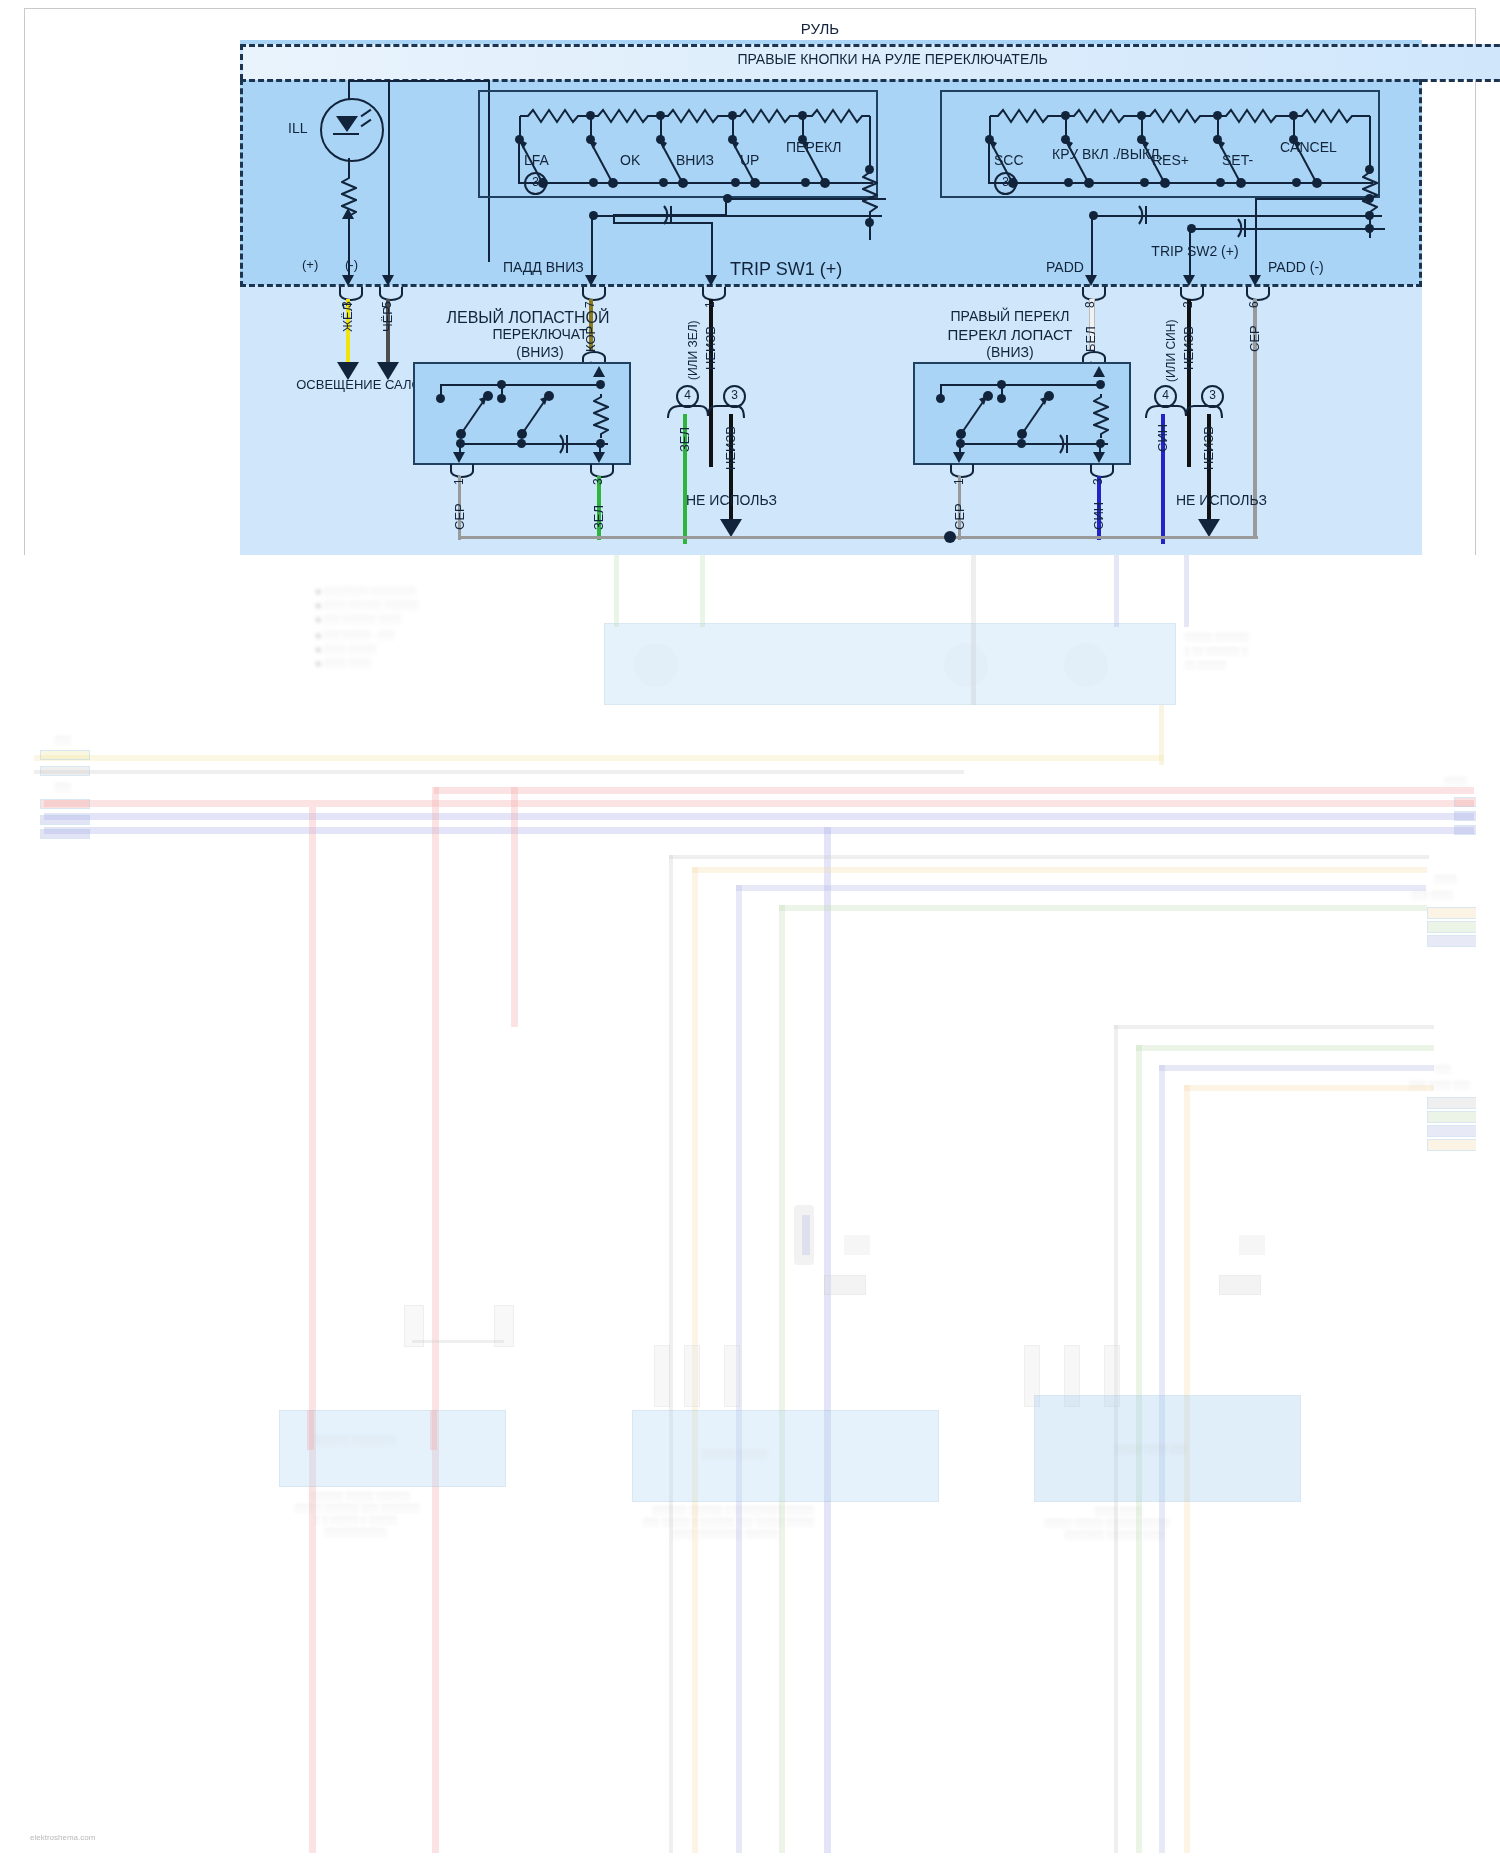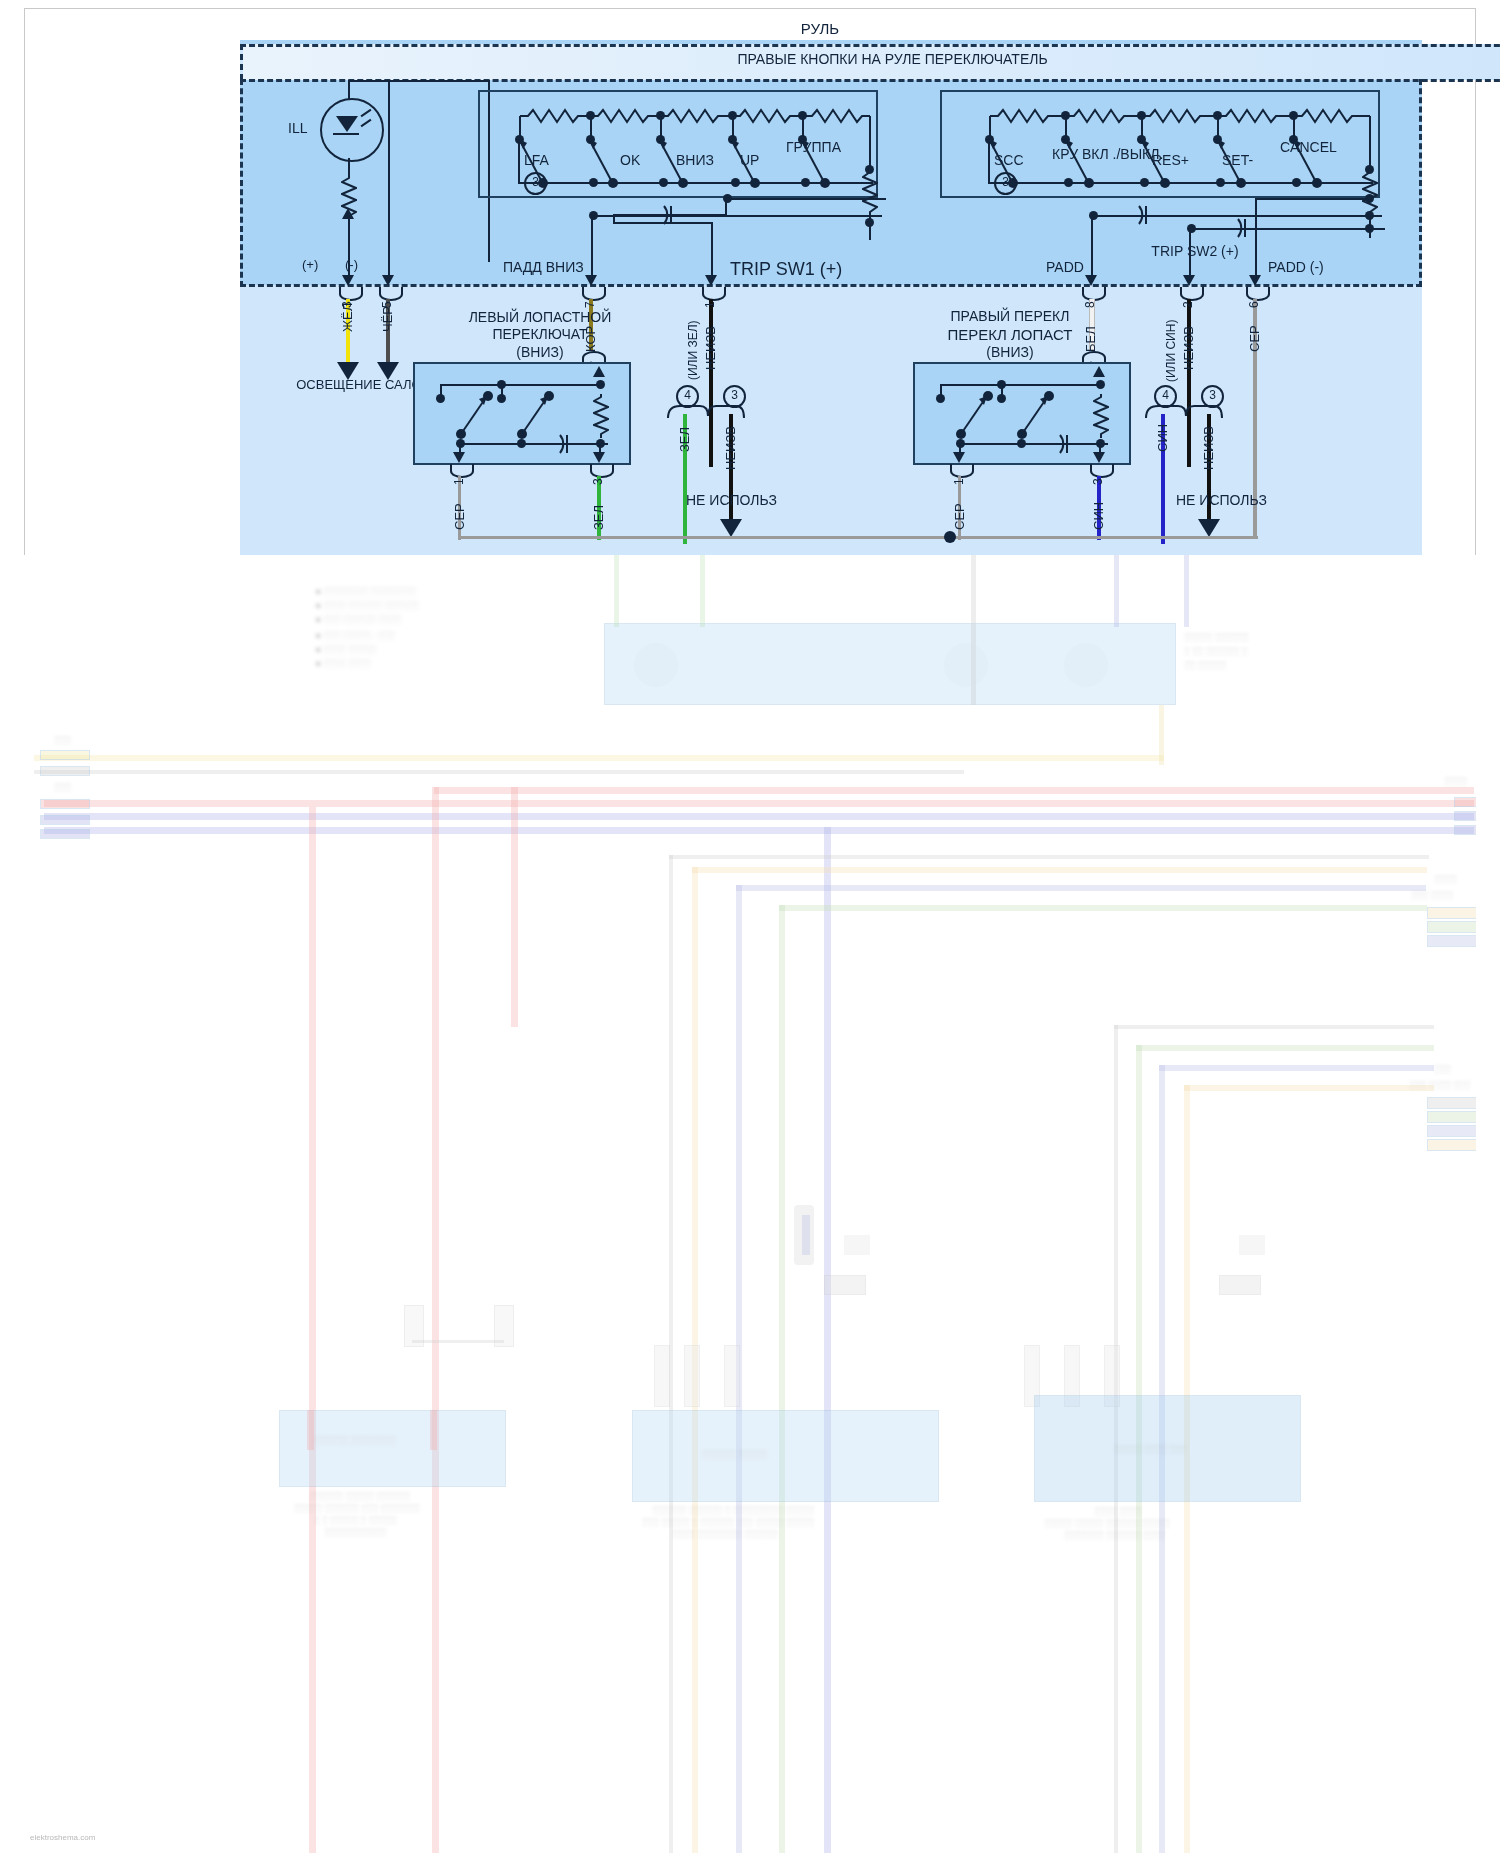--- a/index.html
+++ b/index.html
@@ -186,21 +186,21 @@
   </svg>
   <div class="dot" style="left:865px;top:165px;"></div>
   <div class="ln v" style="left:869px;top:216px;height:24px;"></div>
   <div class="dot" style="left:865px;top:218px;"></div>
 
   <div class="txt" style="left:524px;top:152px;font-size:14px;">LFA</div>
   <div class="cnum" style="left:524px;top:172px;">3</div>
   <div class="txt" style="left:620px;top:152px;font-size:14px;">OK</div>
   <div class="txt" style="left:676px;top:152px;font-size:14px;">ВНИЗ</div>
   <div class="txt" style="left:740px;top:152px;font-size:14px;">UP</div>
-  <div class="txt" style="left:786px;top:139px;font-size:14px;">ГРУППА</div>
+  <div class="txt" style="left:786px;top:139px;font-size:14px;">ПЕРЕКЛ</div>
 
   <div class="innerbox" style="left:940px;top:90px;width:440px;height:108px;"></div>
 
   <svg class="res-h" style="left:990px;top:108px;width:380px;" viewBox="0 0 380 16" preserveAspectRatio="none">
     <polyline points="0,8 8,8 13,2 21,14 29,2 37,14 45,2 53,14 58,8 76,8" fill="none" stroke="#12243b" stroke-width="2"></polyline>
     <polyline points="76,8 84,8 89,2 97,14 105,2 113,14 121,2 129,14 134,8 152,8" fill="none" stroke="#12243b" stroke-width="2"></polyline>
     <polyline points="152,8 160,8 165,2 173,14 181,2 189,14 197,2 205,14 210,8 228,8" fill="none" stroke="#12243b" stroke-width="2"></polyline>
     <polyline points="228,8 236,8 241,2 249,14 257,2 265,14 273,2 281,14 286,8 304,8" fill="none" stroke="#12243b" stroke-width="2"></polyline>
     <polyline points="304,8 312,8 317,2 325,14 333,2 341,14 349,2 357,14 362,8 380,8" fill="none" stroke="#12243b" stroke-width="2"></polyline>
   </svg>
@@ -343,21 +343,21 @@
 
   <div class="wire" style="left:1187px;top:299px;height:168px;background:#111111;"></div>
   <div class="vtxt" style="left:1181px;top:308px;font-size:12px;">2</div>
   <div class="vtxt" style="left:1181px;top:370px;font-size:13px;">НЕИЗВ</div>
   <div class="vtxt" style="left:1164px;top:382px;font-size:12px;">(ИЛИ СИН)</div>
 
   <div class="wire" style="left:1253px;top:299px;height:240px;background:#9a9a9a;"></div>
   <div class="vtxt" style="left:1247px;top:308px;font-size:12px;">6</div>
   <div class="vtxt" style="left:1247px;top:352px;font-size:13px;">СЕР</div>
 
-  <div class="txt c" style="left:440px;top:308px;width:200px;font-size:14px;line-height:1.3;">ЛЕВЫЙ ЛОПАСТНОЙ</div>
+  <div class="txt c" style="left:428px;top:308px;width:200px;font-size:16px;line-height:1.3;">ЛЕВЫЙ ЛОПАСТНОЙ</div>
   <div class="txt c" style="left:440px;top:326px;width:200px;font-size:14px;">ПЕРЕКЛЮЧАТ</div>
   <div class="txt c" style="left:440px;top:344px;width:200px;font-size:14px;">(ВНИЗ)</div>
 
   <div class="box" style="left:413px;top:362px;width:218px;height:103px;"></div>
 
   <div class="ln h" style="left:440px;top:384px;width:160px;"></div>
   <div class="ln v" style="left:440px;top:384px;height:14px;"></div>
   <div class="ln v" style="left:501px;top:384px;height:14px;"></div>
   <div class="dot" style="left:497px;top:380px;"></div>
   <div class="dot" style="left:596px;top:380px;"></div>

